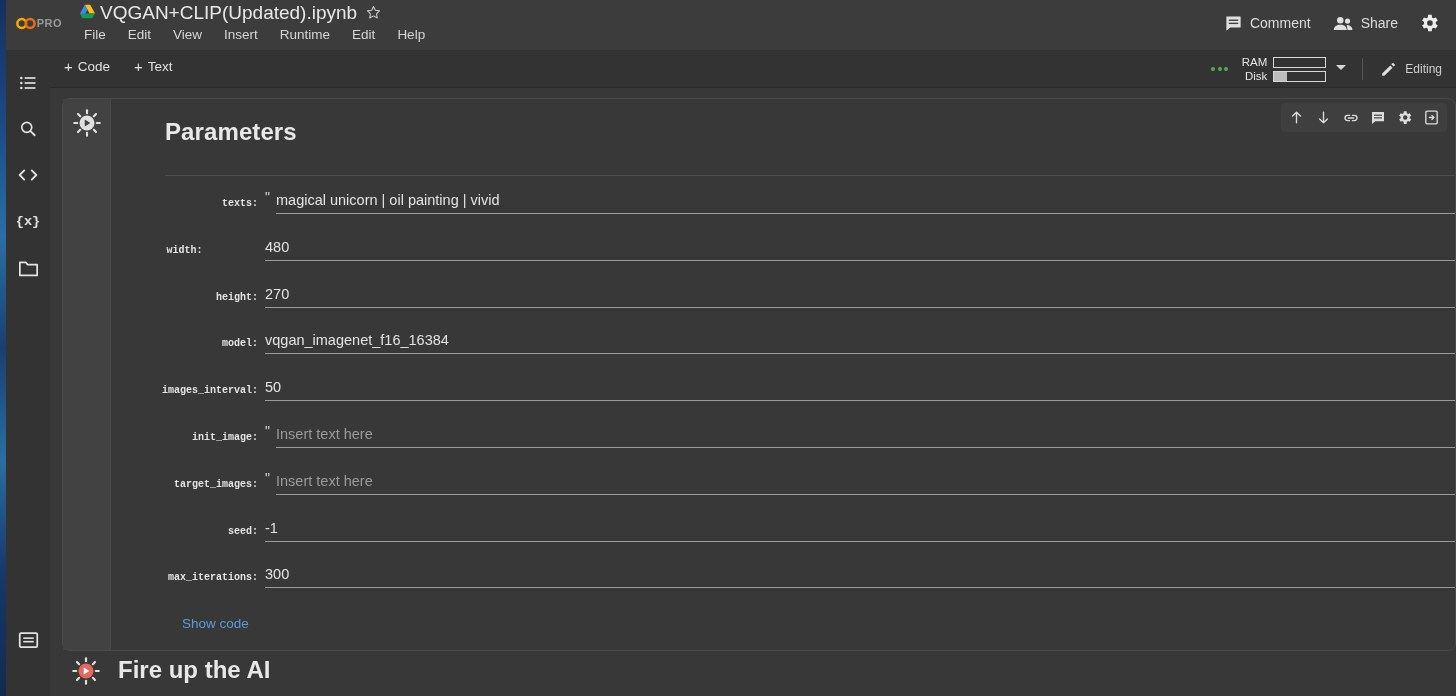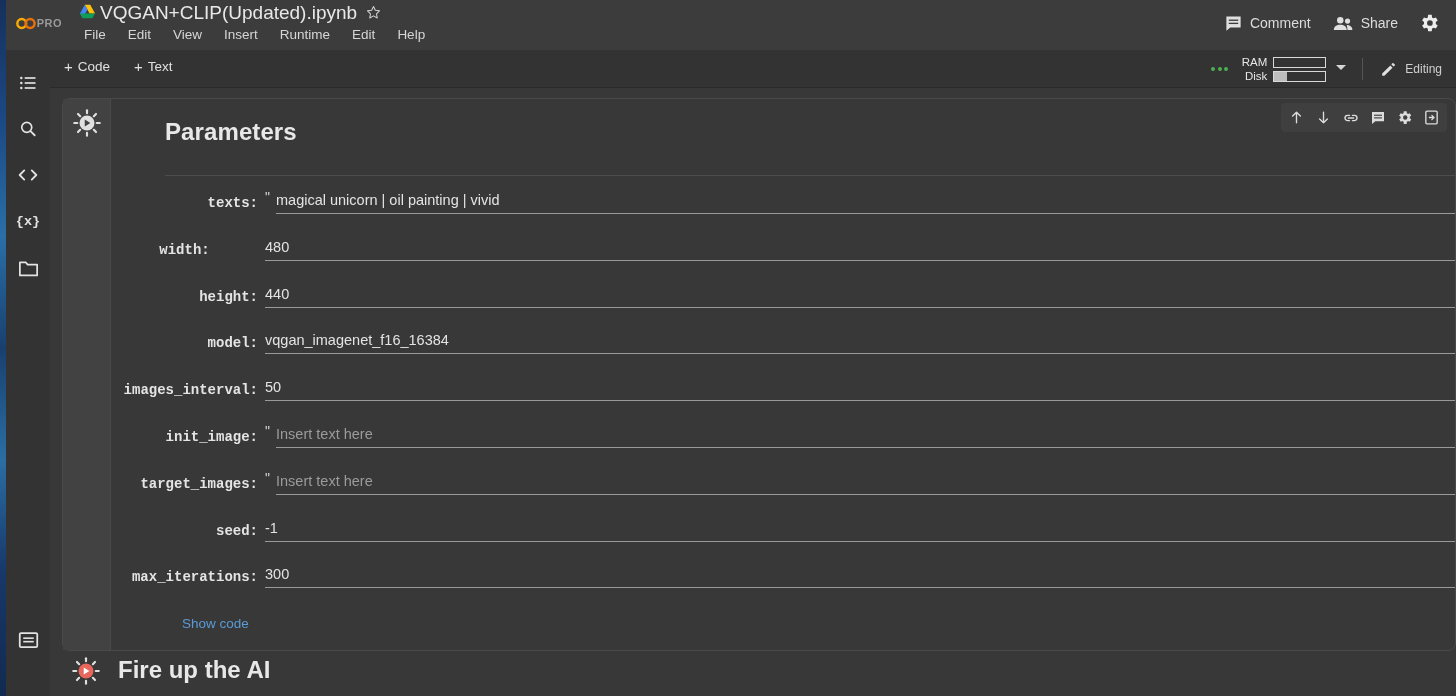--- a/index.html
+++ b/index.html
@@ -147,21 +147,21 @@
     background: #4d4d4d;
   }
 
   .fields { position: absolute; left: 0; top: 85px; right: 0; }
   .field-row {
     position: relative; height: 46.8px;
     display: flex; align-items: flex-start;
   }
   .field-label {
     font-family: "Liberation Mono", monospace;
-    font-size: 14px; font-weight: 700; color: #e4e4e4;
+    font-size: 10px; font-weight: 700; color: #e4e4e4;
     line-height: 21px; padding-top: 9px; white-space: nowrap;
     text-align: right;
   }
   .input-wrap {
     position: relative; flex: 1; margin-left: 7px;
     padding-top: 6px; height: 100%;
   }
   .quote {
     position: absolute; left: 0; top: 5px;
     font-size: 14px; color: #d8d8d8; font-family: "Liberation Sans", sans-serif;
@@ -434,21 +434,21 @@
           <div class="field-row">
             <div class="field-label" style="width: 147px; text-align: center;">width:</div>
             <div class="input-wrap">
               <div class="fld-input">480</div>
               <div class="fld-underline"></div>
             </div>
           </div>
           <div class="field-row">
             <div class="field-label" style="width: 147px;">height:</div>
             <div class="input-wrap">
-              <div class="fld-input">440</div>
+              <div class="fld-input">270</div>
               <div class="fld-underline"></div>
             </div>
           </div>
           <div class="field-row">
             <div class="field-label" style="width: 147px;">model:</div>
             <div class="input-wrap">
               <div class="fld-input">vqgan_imagenet_f16_16384</div>
               <div class="fld-underline"></div>
             </div>
           </div>

